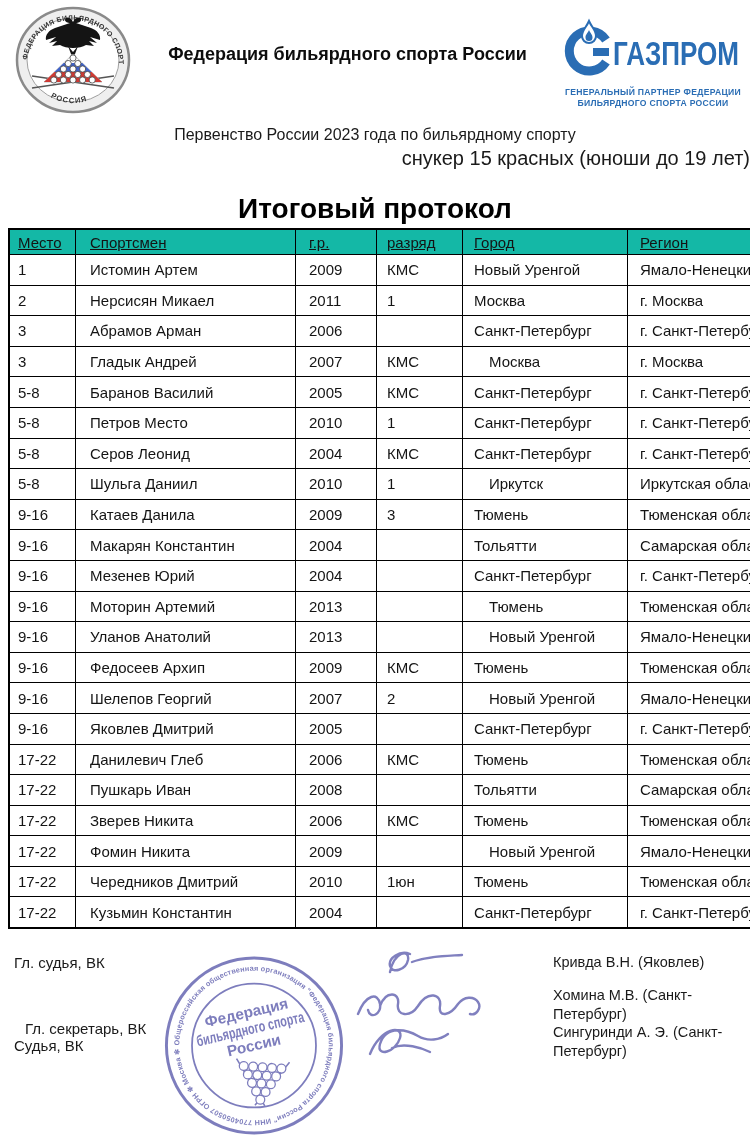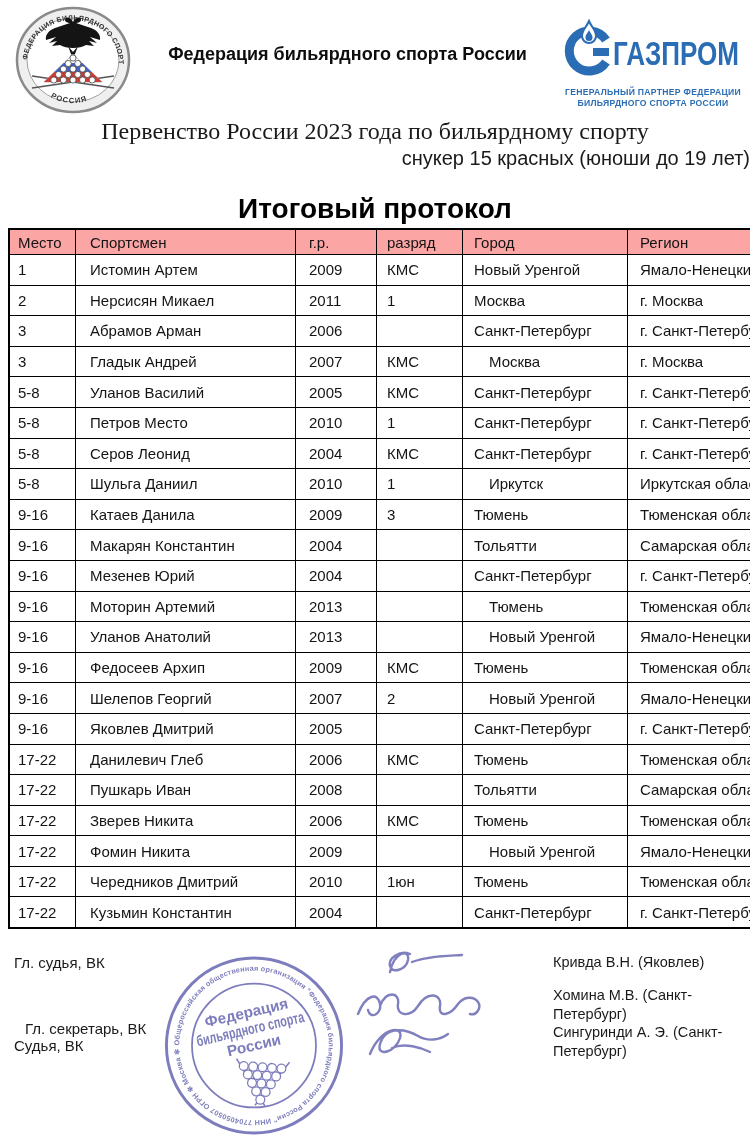--- a/index.html
+++ b/index.html
@@ -7,35 +7,35 @@
     position:relative;width:750px;height:1137px;background:#ffffff;
     font-family:"Liberation Sans",sans-serif;color:#111;overflow:hidden;
   }
   
   .emblem{position:absolute;left:14px;top:6px;width:118px;height:108px;}
   .org-title{position:absolute;left:135px;top:44px;width:425px;text-align:center;
     font-size:18px;font-weight:bold;color:#0d0d0d;}
   .sponsor{position:absolute;left:562px;top:8px;width:182px;height:106px;}
   
   .t-line{position:absolute;left:0;width:750px;text-align:center;color:#1a1a1a;}
-  .t1{top:118px;font-size:24px;font-family:Liberation Serif, serif;}
+  .t1{top:126px;font-size:16px;}
   .t2{top:147px;font-size:20px;text-align:right;}
   .t3{top:177px;font-size:15px;}
   .t-head{top:193px;font-size:28px;font-weight:bold;color:#000;}
   
   table.results{
     position:absolute;left:8px;top:228px;width:734px;
     border-collapse:collapse;table-layout:fixed;
     border:2px solid #000;font-size:15px;color:#141414;
   }
   table.results th,table.results td{
     border:1.5px solid #000;overflow:hidden;white-space:nowrap;
     font-weight:normal;text-align:left;vertical-align:middle;padding:0;
   }
-  table.results th{background:#fca5a5;height:24px;}
+  table.results th{background:#14b8a6;height:24px;text-decoration:underline;}
   table.results td{height:29.6px;background:#fff;}
   .col-place{width:57px;padding-left:8px!important;}
   .col-athlete{width:205px;padding-left:14px!important;}
   .col-born{width:67px;padding-left:13px!important;}
   .col-rank{width:75px;padding-left:10px!important;margin-left:16px;}
   .col-city{width:153px;padding-left:11px!important;}
   .col-region{width:177px;padding-left:12px!important;}
   td.indent{padding-left:26px!important;}
   
   .official-role{position:absolute;left:14px;font-size:15px;color:#1a1a1a;}
@@ -156,21 +156,21 @@
         <tr>
           <td class="col-place">3</td>
           <td class="col-athlete">Гладык Андрей</td>
           <td class="col-born">2007</td>
           <td class="col-rank">КМС</td>
           <td class="col-city indent">Москва</td>
           <td class="col-region">г. Москва</td>
         </tr>
         <tr>
           <td class="col-place">5-8</td>
-          <td class="col-athlete">Уланов Василий</td>
+          <td class="col-athlete">Баранов Василий</td>
           <td class="col-born">2005</td>
           <td class="col-rank">КМС</td>
           <td class="col-city">Санкт-Петербург</td>
           <td class="col-region">г. Санкт-Петербург</td>
         </tr>
         <tr>
           <td class="col-place">5-8</td>
           <td class="col-athlete">Петров Место</td>
           <td class="col-born">2010</td>
           <td class="col-rank">1</td>

